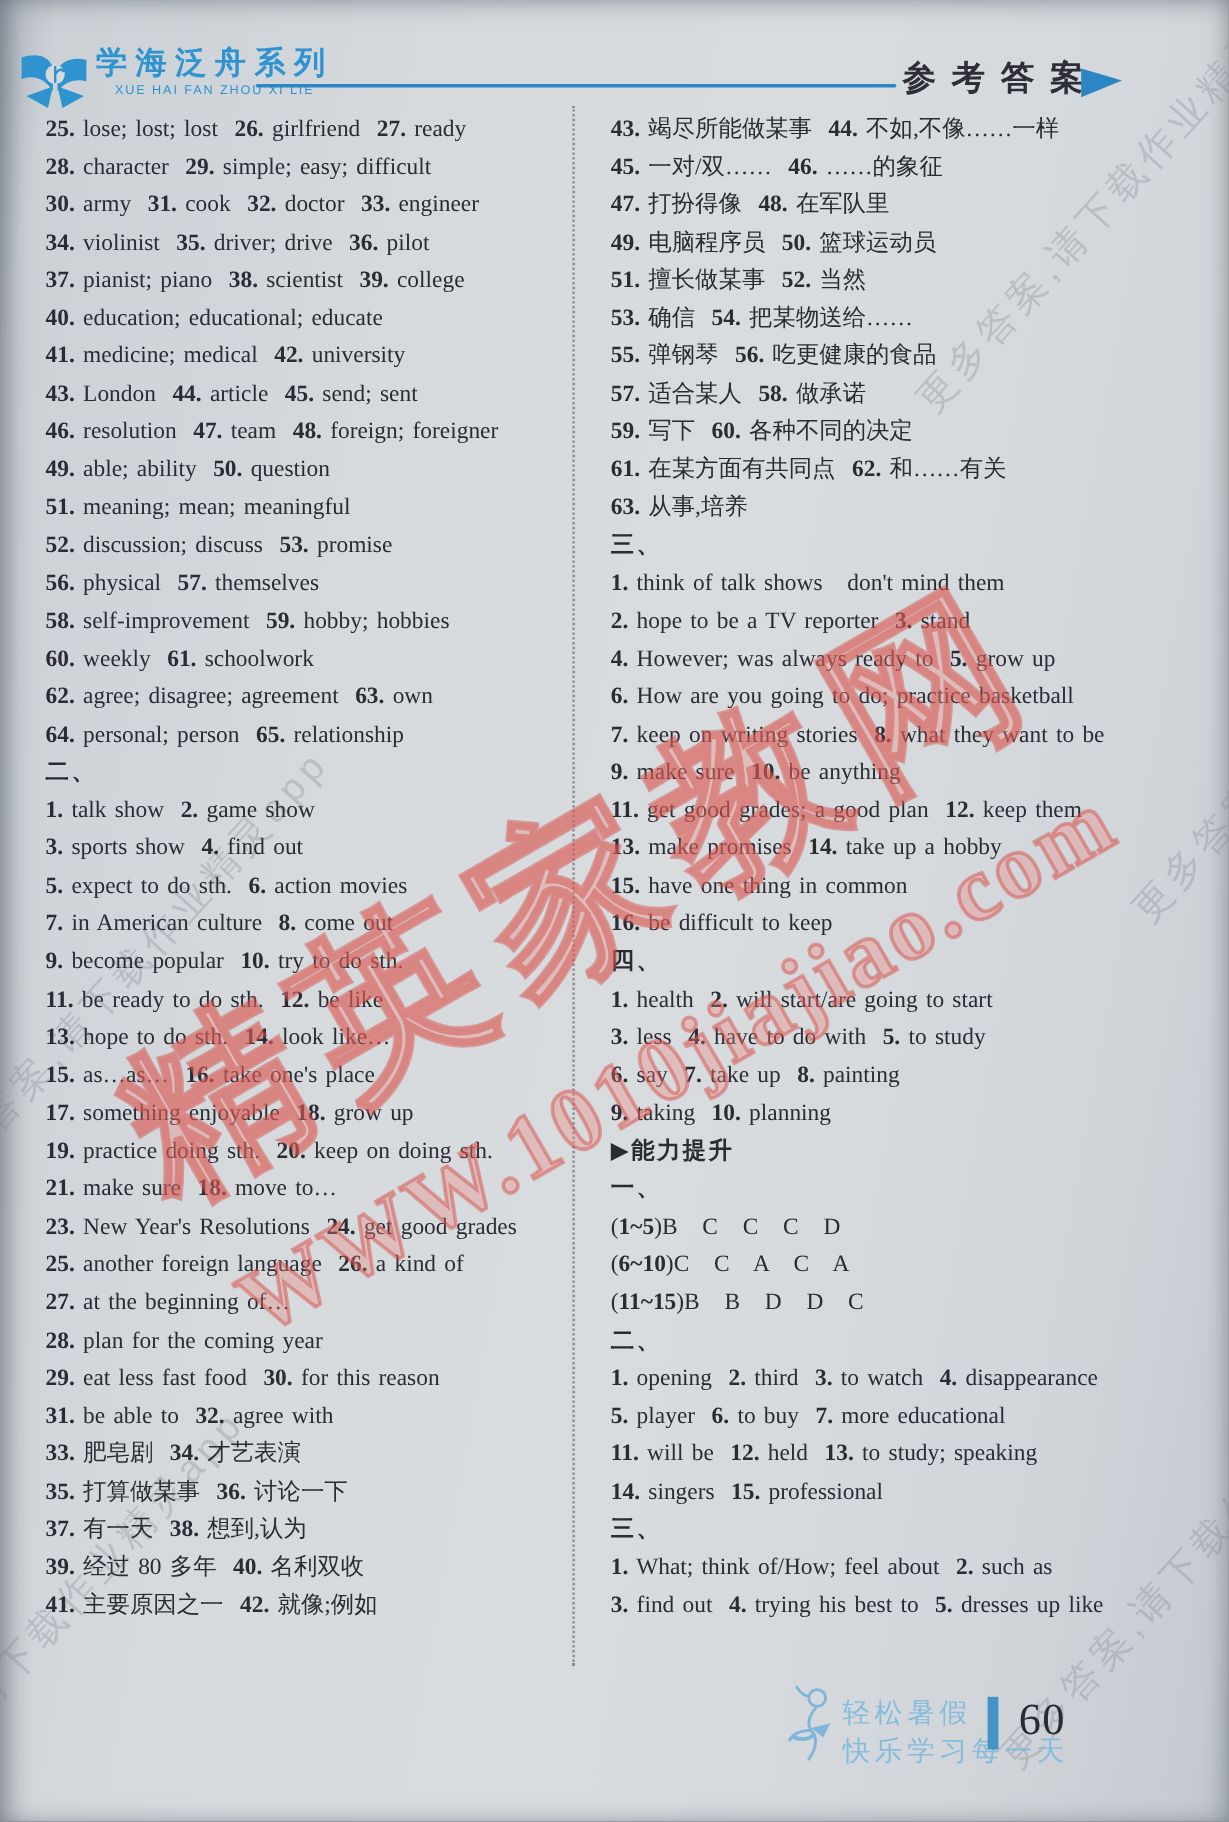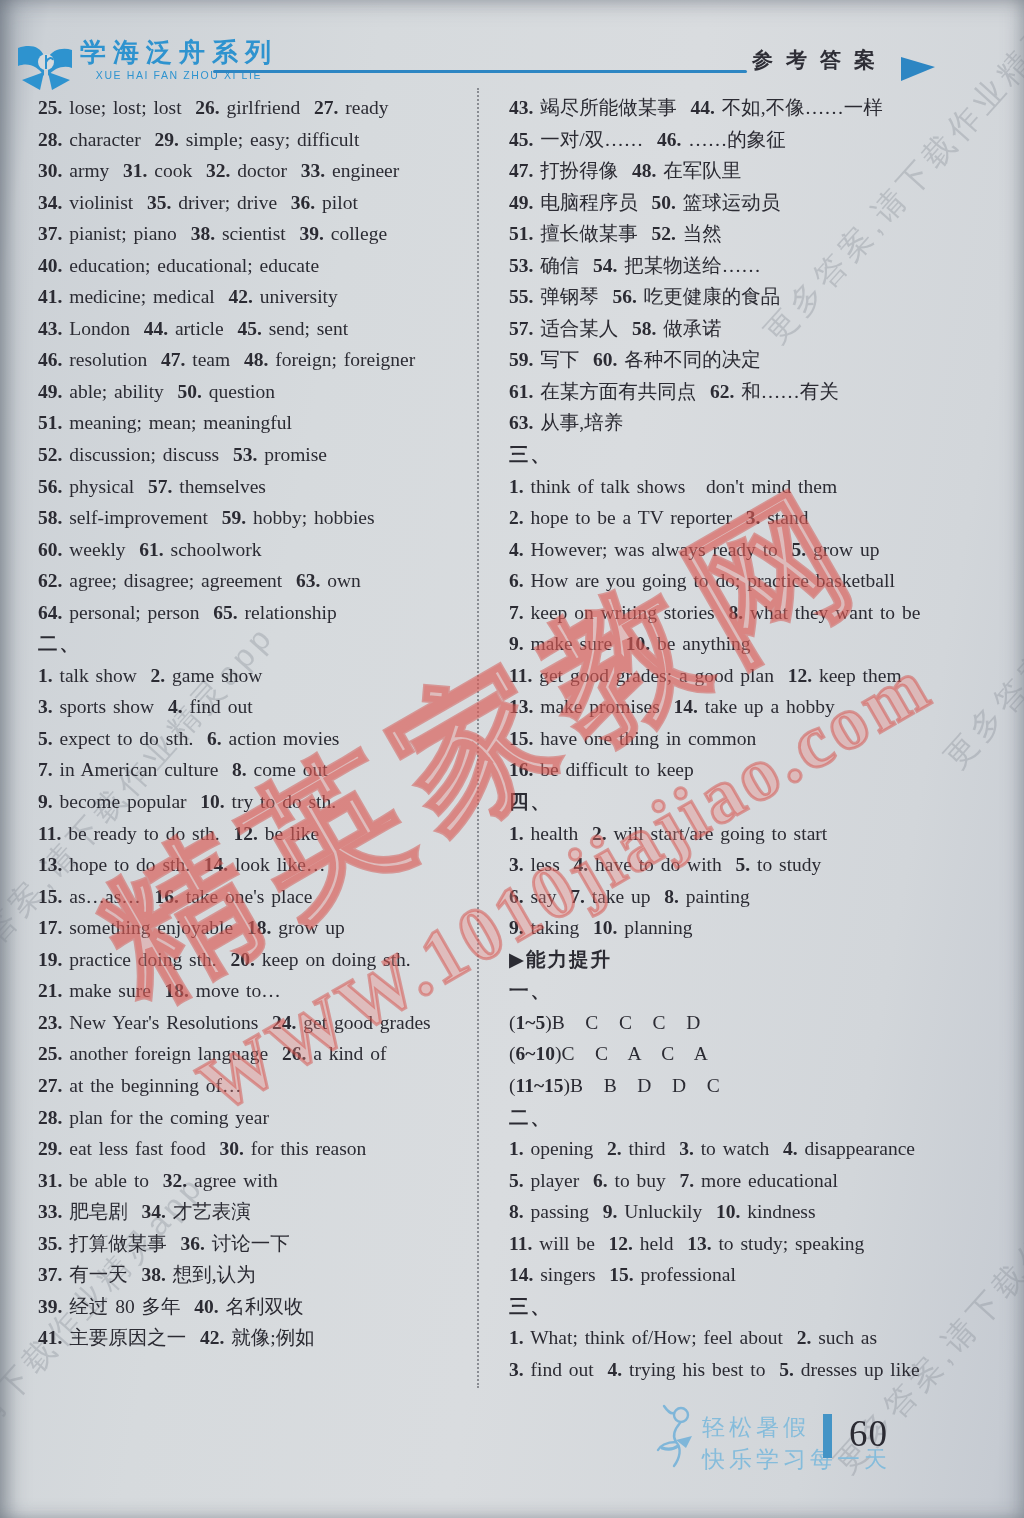--- a/index.html
+++ b/index.html
@@ -12,21 +12,21 @@
                inset 0 -10px 20px -12px rgba(120,128,138,.35);
     font-family:"Liberation Serif","DejaVu Serif",serif;color:#2b2b33;
   }
   
   .hdr{position:absolute;left:0;top:0;width:100%;height:95px;}
   .logo{position:absolute;left:16px;top:42px;}
   .series{position:absolute;left:80px;top:40px;color:#2e93cf;}
   .series .t{font-size:26px;font-weight:600;letter-spacing:7px;line-height:26px;}
   .series .s{font-family:"Liberation Sans","DejaVu Sans",sans-serif;font-size:10.5px;letter-spacing:1.6px;margin-top:3px;text-align:center;}
   .rule{position:absolute;left:213px;top:70px;width:534px;height:3px;background:#2d86c3;border-radius:2px;}
-  .heading{position:absolute;left:752px;top:46px;font-size:21px;font-weight:600;letter-spacing:13px;color:#2e2e36;}
+  .heading{position:absolute;left:752px;top:46px;font-size:28px;font-weight:600;letter-spacing:13px;color:#2e2e36;}
   .tri{position:absolute;left:901px;top:57px;width:0;height:0;
        border-left:34px solid #2d86c3;border-top:10px solid transparent;border-bottom:14px solid transparent;}
   
   .divider{position:absolute;left:477px;top:88px;height:1300px;border-left:2px dotted rgba(72,74,84,.55);}
   .col{position:absolute;top:92px;}
   .col.left{left:38px;width:441px;}
   .col.right{left:509px;width:484px;}
   .line{height:31.55px;line-height:31.55px;font-size:19.5px;white-space:pre;word-spacing:2px;}
   .line b{font-weight:700;}
   .line.sec{font-weight:700;letter-spacing:2px;}
@@ -162,21 +162,20 @@
       <div class="line"><b>6.</b> say  <b>7.</b> take up  <b>8.</b> painting</div>
       <div class="line"><b>9.</b> taking  <b>10.</b> planning</div>
       <div class="line sec">▶能力提升</div>
       <div class="line sec">一、</div>
       <div class="line">(<b>1~5</b>)B   C   C   C   D</div>
       <div class="line">(<b>6~10</b>)C   C   A   C   A</div>
       <div class="line">(<b>11~15</b>)B   B   D   D   C</div>
       <div class="line sec">二、</div>
       <div class="line"><b>1.</b> opening  <b>2.</b> third  <b>3.</b> to watch  <b>4.</b> disappearance</div>
       <div class="line"><b>5.</b> player  <b>6.</b> to buy  <b>7.</b> more educational</div>
-      <div class="line"><b>8.</b> passing  <b>9.</b> Unluckily  <b>10.</b> kindness</div>
       <div class="line"><b>11.</b> will be  <b>12.</b> held  <b>13.</b> to study; speaking</div>
       <div class="line"><b>14.</b> singers  <b>15.</b> professional</div>
       <div class="line sec">三、</div>
       <div class="line"><b>1.</b> What; think of/How; feel about  <b>2.</b> such as</div>
       <div class="line"><b>3.</b> find out  <b>4.</b> trying his best to  <b>5.</b> dresses up like</div>
     </div>
 
   <div class="wm-red">
     <div class="l1">精英家教网</div>
     <div class="l2">WWW.1010jiajiao.com</div>

